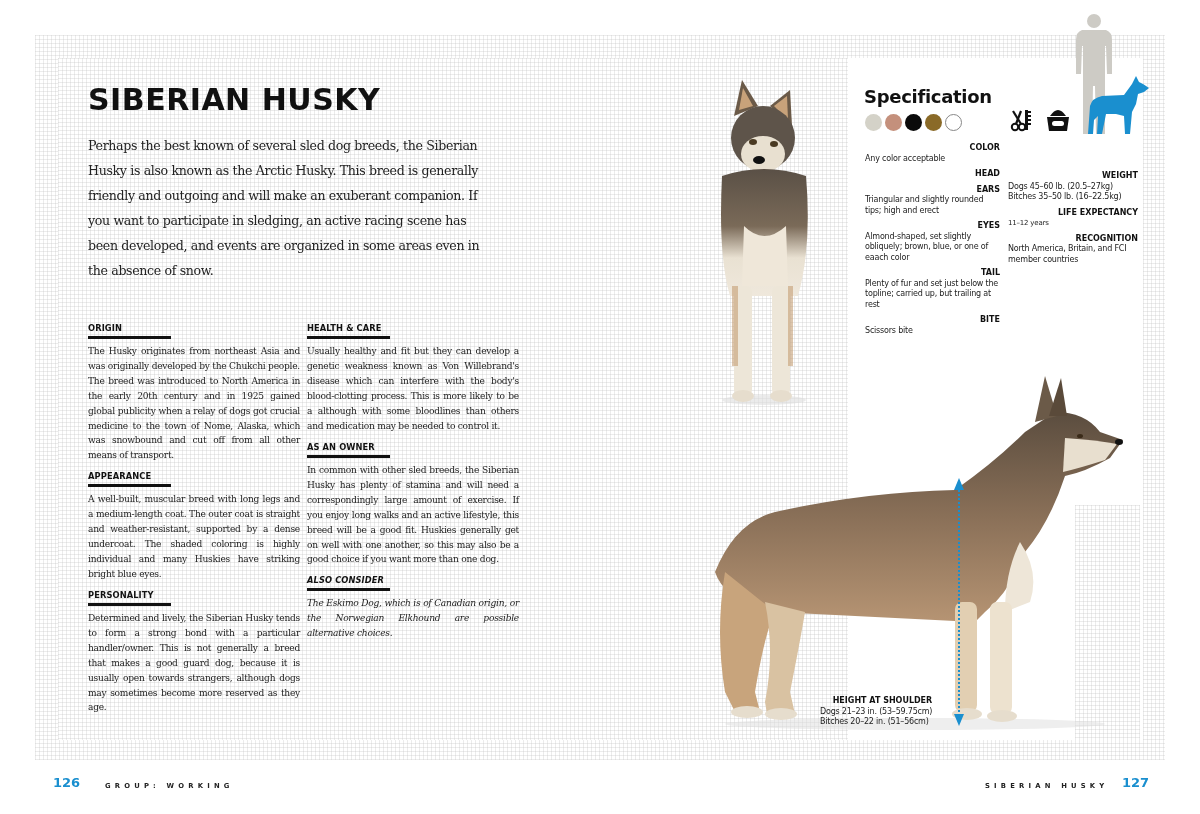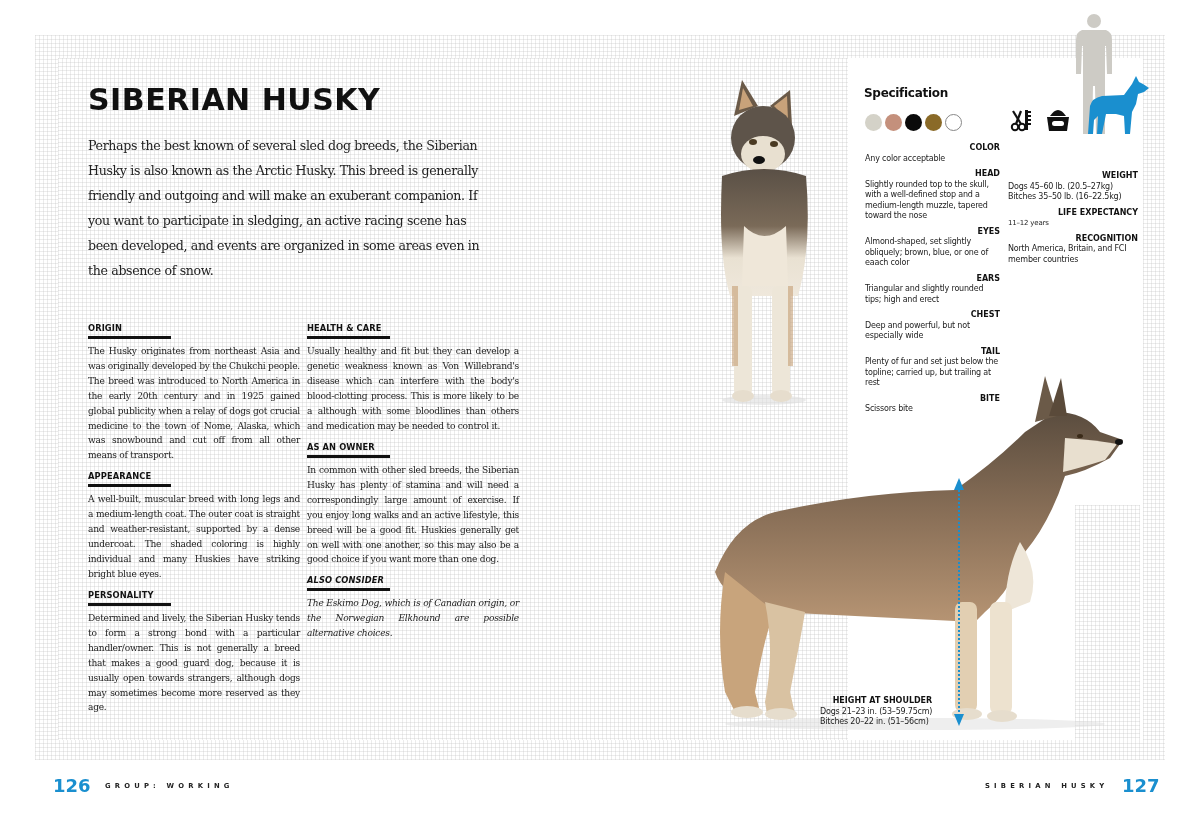--- a/index.html
+++ b/index.html
@@ -19,38 +19,38 @@
 
   .title { position:absolute; left:88px; top:82px; margin:0; font-family:"DejaVu Sans", sans-serif; font-weight:bold; font-size:30px; letter-spacing:0.5px; color:#111; }
   .intro { position:absolute; left:88px; top:133px; width:410px; font-family:"DejaVu Serif", serif; font-size:12.6px; line-height:25px; color:#222; margin:0; letter-spacing:-0.35px; }
 
   .section { position:absolute; width:212px; }
   .sec-head { font-family:"DejaVu Sans", sans-serif; font-weight:bold; font-size:8.3px; color:#111; margin:0 0 3px 0; letter-spacing:0.1px; }
   .sec-rule { width:83px; height:3px; background:#111; margin-bottom:5px; }
   .sec-body { font-family:"DejaVu Serif", serif; font-size:9.1px; line-height:14.9px; color:#222; margin:0; text-align:justify; letter-spacing:-0.25px; }
 
   .spec-panel { position:absolute; left:848px; top:58px; width:290px; height:300px; background:#ffffff; }
-  .spec-title { position:absolute; left:864px; top:86px; margin:0; font-family:"DejaVu Sans", sans-serif; font-weight:bold; font-size:12px; color:#111; letter-spacing:-0.3px; }
+  .spec-title { position:absolute; left:864px; top:86px; margin:0; font-family:"DejaVu Sans", sans-serif; font-weight:bold; font-size:18px; color:#111; letter-spacing:-0.3px; }
   .swatches { position:absolute; left:865px; top:114px; display:flex; gap:3px; }
   .swatch { width:17px; height:17px; border-radius:50%; box-sizing:border-box; }
   .spec-col { position:absolute; font-family:"DejaVu Sans", sans-serif; color:#222; }
   .spec-item { margin-bottom:5px; }
   .spec-label { font-weight:bold; font-size:8px; line-height:10.5px; color:#111;text-align:right; }
   .spec-value { font-size:8px; line-height:10.5px; letter-spacing:-0.2px; }
 
   .icon-box { position:absolute; }
 
   .dog-photo { position:absolute; }
 
   .height-arrow { position:absolute; left:952px; top:476px; width:14px; height:252px; }
   .height-label { position:absolute; left:820px; top:696px; font-family:"DejaVu Sans", sans-serif; color:#222; }
   .height-label .spec-label { font-size:8px; }
   .height-label .spec-value { font-size:8px; }
 
-  .footer-num { position:absolute; top:775px; font-family:"DejaVu Sans", sans-serif; font-weight:bold; font-size:18px; color:#1a8fcf; }
+  .footer-num { position:absolute; top:775px; font-family:"DejaVu Sans", sans-serif; font-weight:bold; font-size:13px; color:#1a8fcf; }
   .footer-text { position:absolute; top:782px; font-family:"DejaVu Sans", sans-serif; font-weight:bold; font-size:6.8px; letter-spacing:4.2px; color:#222; }
 </style>
 </head>
 <body>
 
 <div class="outer-grid grid"></div>
 <div class="inner-white" style="left:58px;top:58px;width:1085px;height:682px;"></div>
 <div class="inner-left grid"></div>
 <div class="spec-panel"></div>
 <div class="grid" style="position:absolute;left:1075px;top:505px;width:65px;height:235px;"></div>
@@ -192,33 +192,28 @@
   <path d="M2 58 L4 30 Q6 22 16 20 L38 19 L46 8 L50 0 L53 6 L57 8 L63 12 L58 16 L52 18 L50 28 L46 36 L44 58 L39 58 L38 40 L30 38 L20 38 L16 58 L11 58 L12 40 L8 44 L7 58 Z" fill="#1a8fcf"></path>
 </svg>
 
 <div class="spec-col" style="left:865px;top:143px;width:135px;">
   <div class="spec-item">
     <div class="spec-label">COLOR</div>
     <div class="spec-value">Any color acceptable</div>
   </div>
   <div class="spec-item">
     <div class="spec-label">HEAD</div>
-    <div class="spec-value">Slightly rounded top to the skull, with a well-defined stop and a medium-length muzzle, tapered toward the nose</div>
+  </div>
+  <div class="spec-item">
+    <div class="spec-label">EARS</div>
+    <div class="spec-value">Triangular and slightly rounded tips; high and erect</div>
   </div>
   <div class="spec-item">
     <div class="spec-label">EYES</div>
     <div class="spec-value">Almond-shaped, set slightly obliquely; brown, blue, or one of eaach color</div>
-  </div>
-  <div class="spec-item">
-    <div class="spec-label">EARS</div>
-    <div class="spec-value">Triangular and slightly rounded tips; high and erect</div>
-  </div>
-  <div class="spec-item">
-    <div class="spec-label">CHEST</div>
-    <div class="spec-value">Deep and powerful, but not especially wide</div>
   </div>
   <div class="spec-item">
     <div class="spec-label">TAIL</div>
     <div class="spec-value">Plenty of fur and set just below the topline; carried up, but trailing at rest</div>
   </div>
   <div class="spec-item">
     <div class="spec-label">BITE</div>
     <div class="spec-value">Scissors bite</div>
   </div>
 </div>

